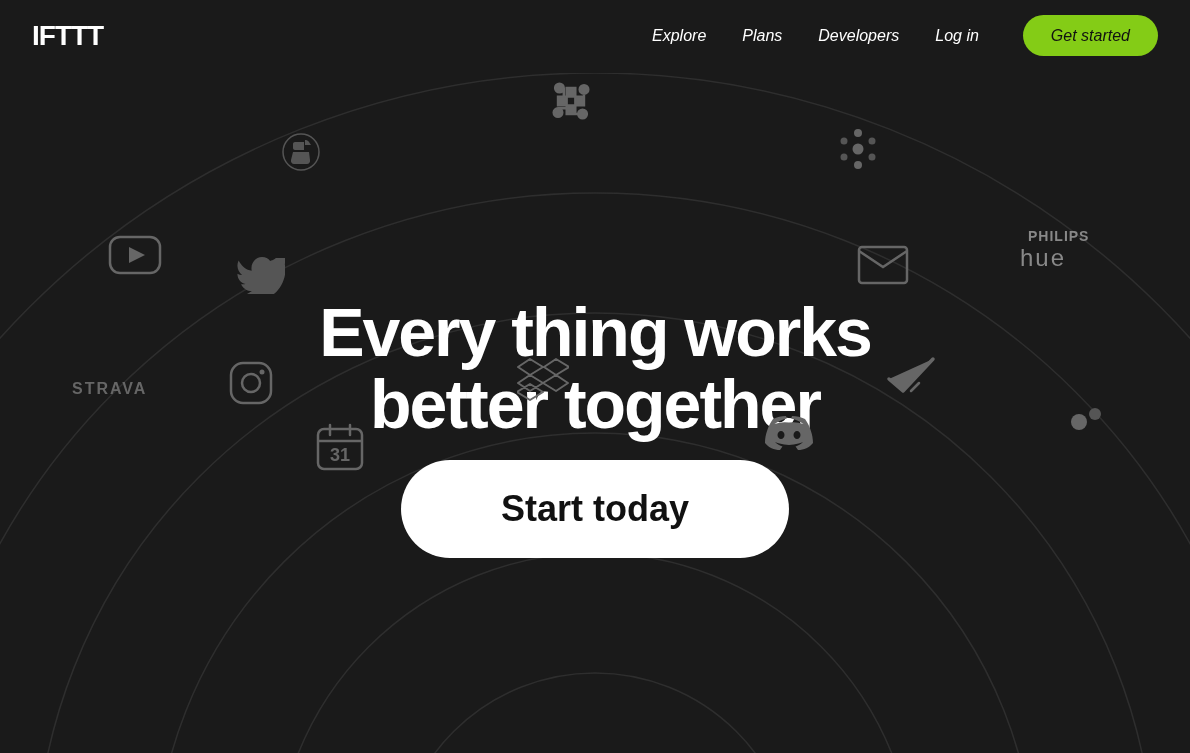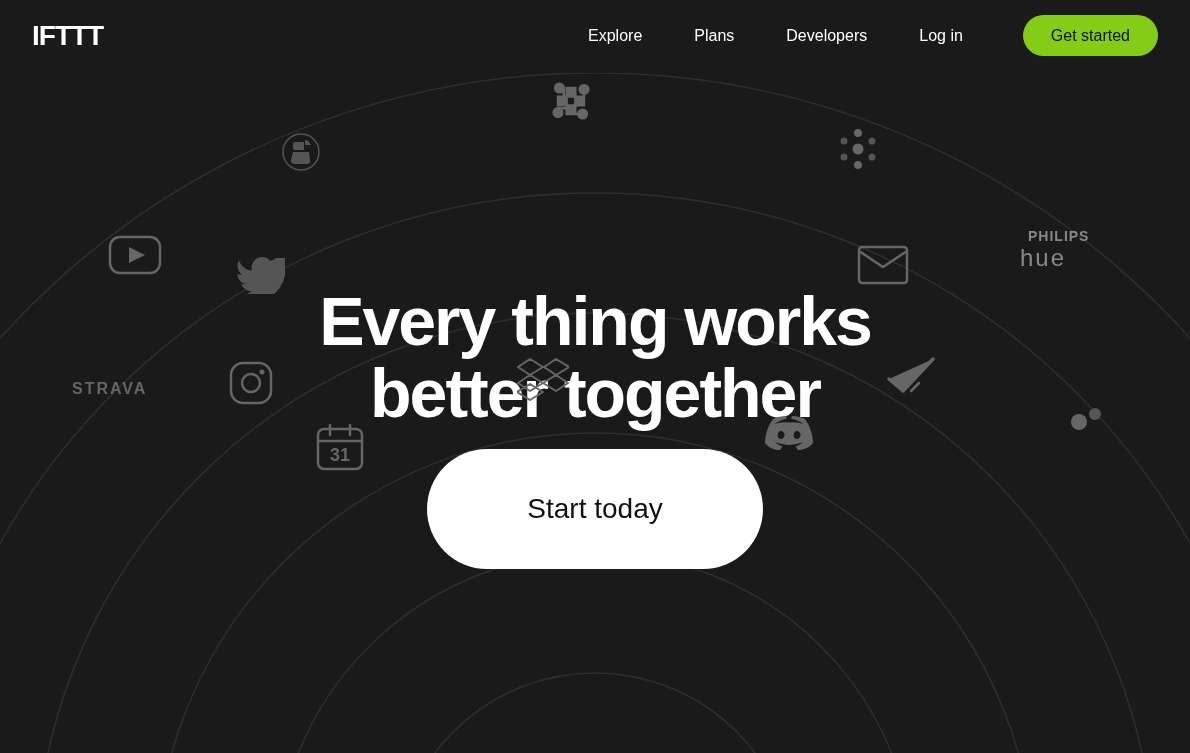--- a/index.html
+++ b/index.html
@@ -29,22 +29,23 @@
       font-weight: 900;
       color: #fff;
       letter-spacing: -1px;
       text-decoration: none;
       margin-right: auto;
     }
 
     .nav-links {
       display: flex;
       align-items: center;
-      gap: 52px;
+      gap: 36px;
       list-style: none;
+      font-style: italic;
     }
 
     .nav-links a {
       color: #fff;
       text-decoration: none;
       font-size: 16px;
       font-weight: 500;
     }
 
     .nav-get-started {
@@ -111,23 +112,23 @@
       color: #ccc;
       margin-bottom: 40px;
       font-weight: 400;
     }
 
     .hero-cta {
       background: #fff;
       color: #111;
       border: none;
       border-radius: 60px;
-      padding: 44px 100px;
-      font-size: 28px;
-      font-weight: 400;
+      padding: 28px 100px;
+      font-size: 36px;
+      font-weight: 700;
       cursor: pointer;
       text-decoration: none;
       display: inline-block;
     }
 
     
     .icon-float {
       position: absolute;
       z-index: 6;
       color: #555;

